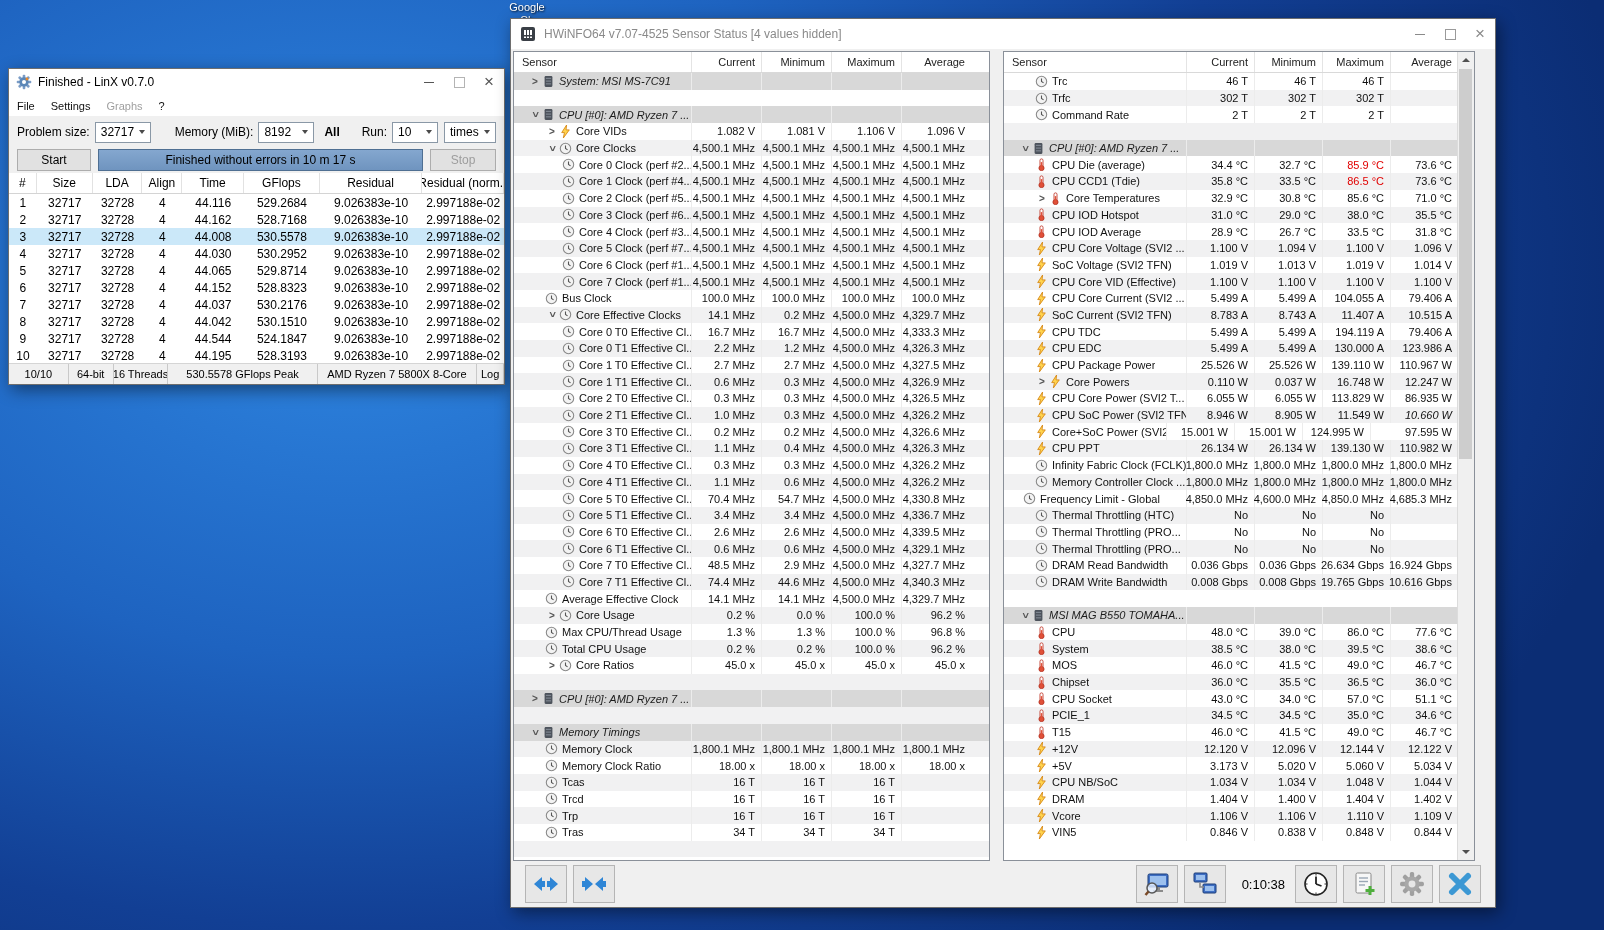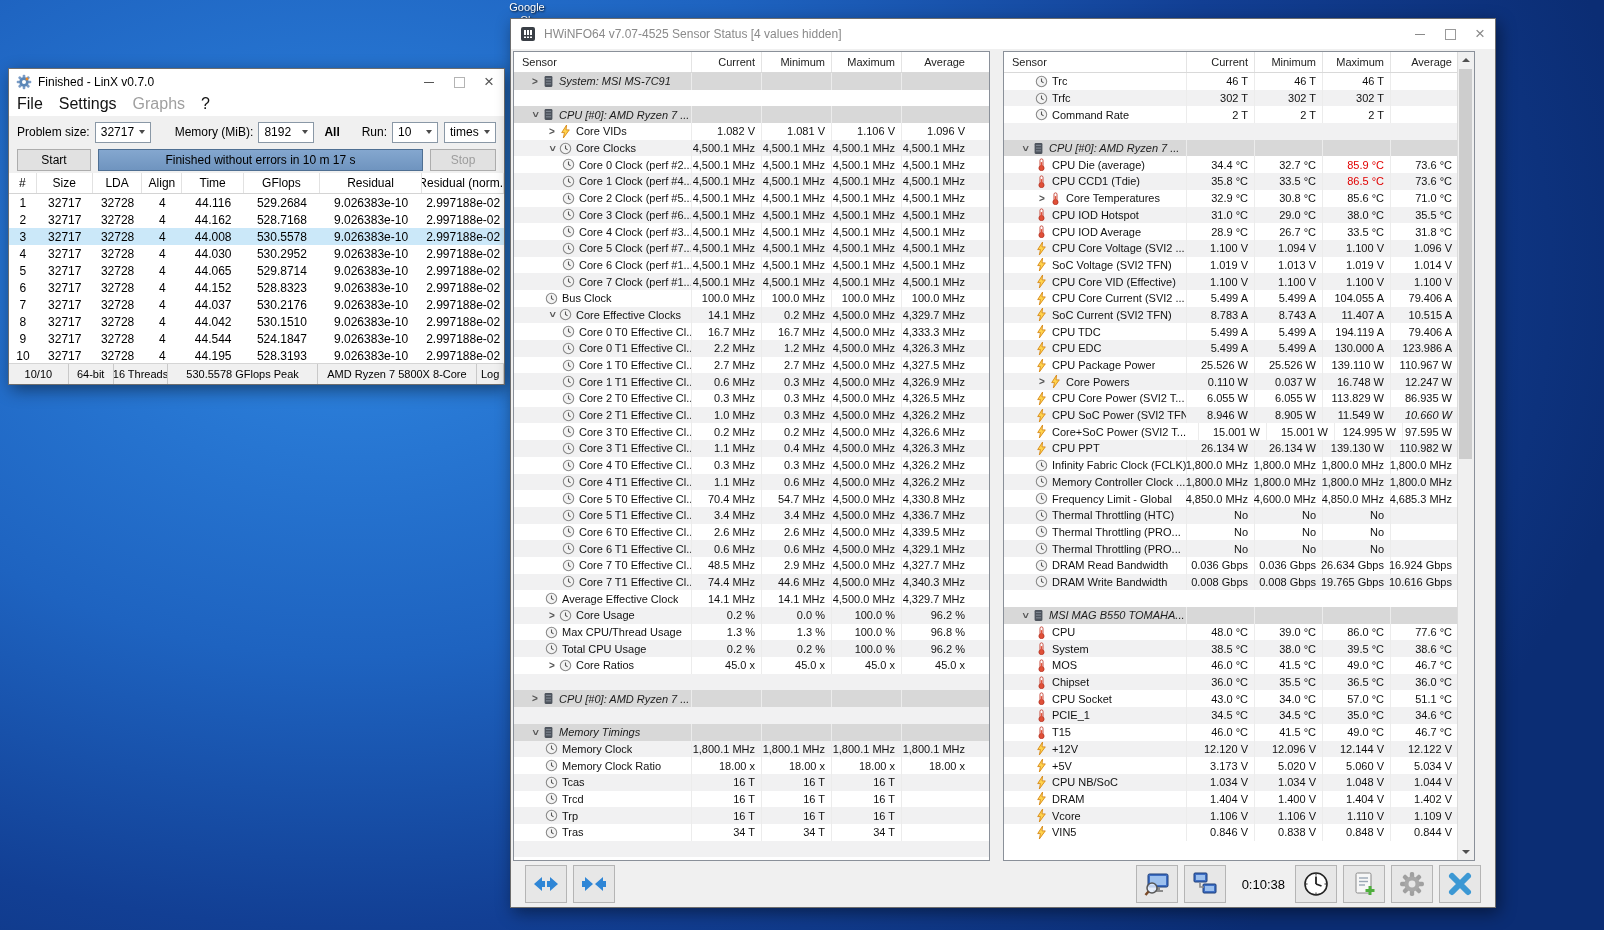--- a/index.html
+++ b/index.html
@@ -20,21 +20,21 @@
   .inactive .title{color:#8a8a8a;}
   .inactive .glyph-min::before{background:#8a8a8a;}
   .inactive .glyph-max::before{border-color:#9a9a9a;}
   .inactive .glyph-close::before{color:#8a8a8a;}
   
   .desktop-label{position:absolute;left:487px;top:1px;z-index:1;color:#fff;font-size:11px;text-align:center;width:80px;text-shadow:1px 1px 2px rgba(0,0,0,.85);line-height:13px;}
   
   #linx{left:8px;top:68px;width:497px;height:317px;z-index:5;}
   #linx .titlebar{height:26px;padding-left:7px;}
   #linx .titlebar .title{margin-left:6px;}
-  .menubar{display:flex;align-items:flex-start;height:21px;background:#fff;border-bottom:1px solid #f0f0f0;font-size:16px;}
+  .menubar{display:flex;align-items:center;height:21px;background:#fff;border-bottom:1px solid #f0f0f0;font-size:11px;}
   .menu-item{padding:0 8px;color:#111;}
   .menu-item.disabled{color:#9f9f9f;}
   .ctrlrow{display:flex;align-items:center;height:30px;padding:0 8px;font-size:12px;color:#000;background:#f0f0f0;}
   .ctrlrow .lab{margin-right:5px;white-space:nowrap;}
   .combo{display:inline-flex;align-items:center;justify-content:space-between;height:21px;background:#fff;border:1px solid #8a98a6;padding:0 5px;box-sizing:border-box;font-size:12px;}
   .combo .arr{width:0;height:0;border-top:4px solid #4a4a4a;border-left:3.5px solid transparent;border-right:3.5px solid transparent;margin-left:5px;}
   .runrow{display:flex;align-items:center;height:26px;padding:0 8px;background:#f0f0f0;}
   .btn{display:flex;align-items:center;justify-content:center;height:22px;background:#e1e1e1;border:1px solid #adadad;font-size:12px;color:#000;box-sizing:border-box;}
   .btn.disabled{color:#9d9d9d;}
   #linx-progress{flex:1;margin:0 7px;height:22px;border:1px solid #4f6f92;background:linear-gradient(#84a7cf,#6f94bf);display:flex;align-items:center;justify-content:center;font-size:12px;color:#000;box-sizing:border-box;}
@@ -1293,21 +1293,21 @@
             <span class="ric">
               <svg viewBox="0 0 12 12">
                 <path d="M7 0 L2.5 7 H5 L4 12 L9.5 4.5 H6.5 Z" fill="#ffd34d" stroke="#d58512" stroke-width="0.8"></path>
               </svg>
             </span>
             <span class="nm">Core+SoC Power (SVI2 T...</span>
           </div>
           <div class="val" style="width: 68px;">15.001 W</div>
           <div class="val" style="width: 68px;">15.001 W</div>
           <div class="val" style="width: 68px;">124.995 W</div>
-          <div class="val" style="width: 56px;">97.595 W</div>
+          <div class="val" style="width: 88px;">97.595 W</div>
         </div>
         <div class="srow stripe">
           <div class="lbl" style="padding-left: 31px;">
             <span class="ric">
               <svg viewBox="0 0 12 12">
                 <path d="M7 0 L2.5 7 H5 L4 12 L9.5 4.5 H6.5 Z" fill="#ffd34d" stroke="#d58512" stroke-width="0.8"></path>
               </svg>
             </span>
             <span class="nm">CPU PPT</span>
           </div>
@@ -1340,21 +1340,21 @@
               </svg>
             </span>
             <span class="nm">Memory Controller Clock ...</span>
           </div>
           <div class="val" style="width: 68px;">1,800.0 MHz</div>
           <div class="val" style="width: 68px;">1,800.0 MHz</div>
           <div class="val" style="width: 68px;">1,800.0 MHz</div>
           <div class="val" style="width: 68px;">1,800.0 MHz</div>
         </div>
         <div class="srow">
-          <div class="lbl" style="padding-left: 31px;">
+          <div class="lbl" style="padding-left: 19px;">
             <span class="ric">
               <svg viewBox="0 0 12 12">
                 <circle cx="6" cy="6" r="4.8" fill="#f3f3f3" stroke="#8a8a8a"></circle>
                 <path d="M6 3.2 V6 L7.9 7.3" stroke="#555" stroke-width="1" fill="none"></path>
               </svg>
             </span>
             <span class="nm">Frequency Limit - Global</span>
           </div>
           <div class="val" style="width: 68px;">4,850.0 MHz</div>
           <div class="val" style="width: 68px;">4,600.0 MHz</div>

